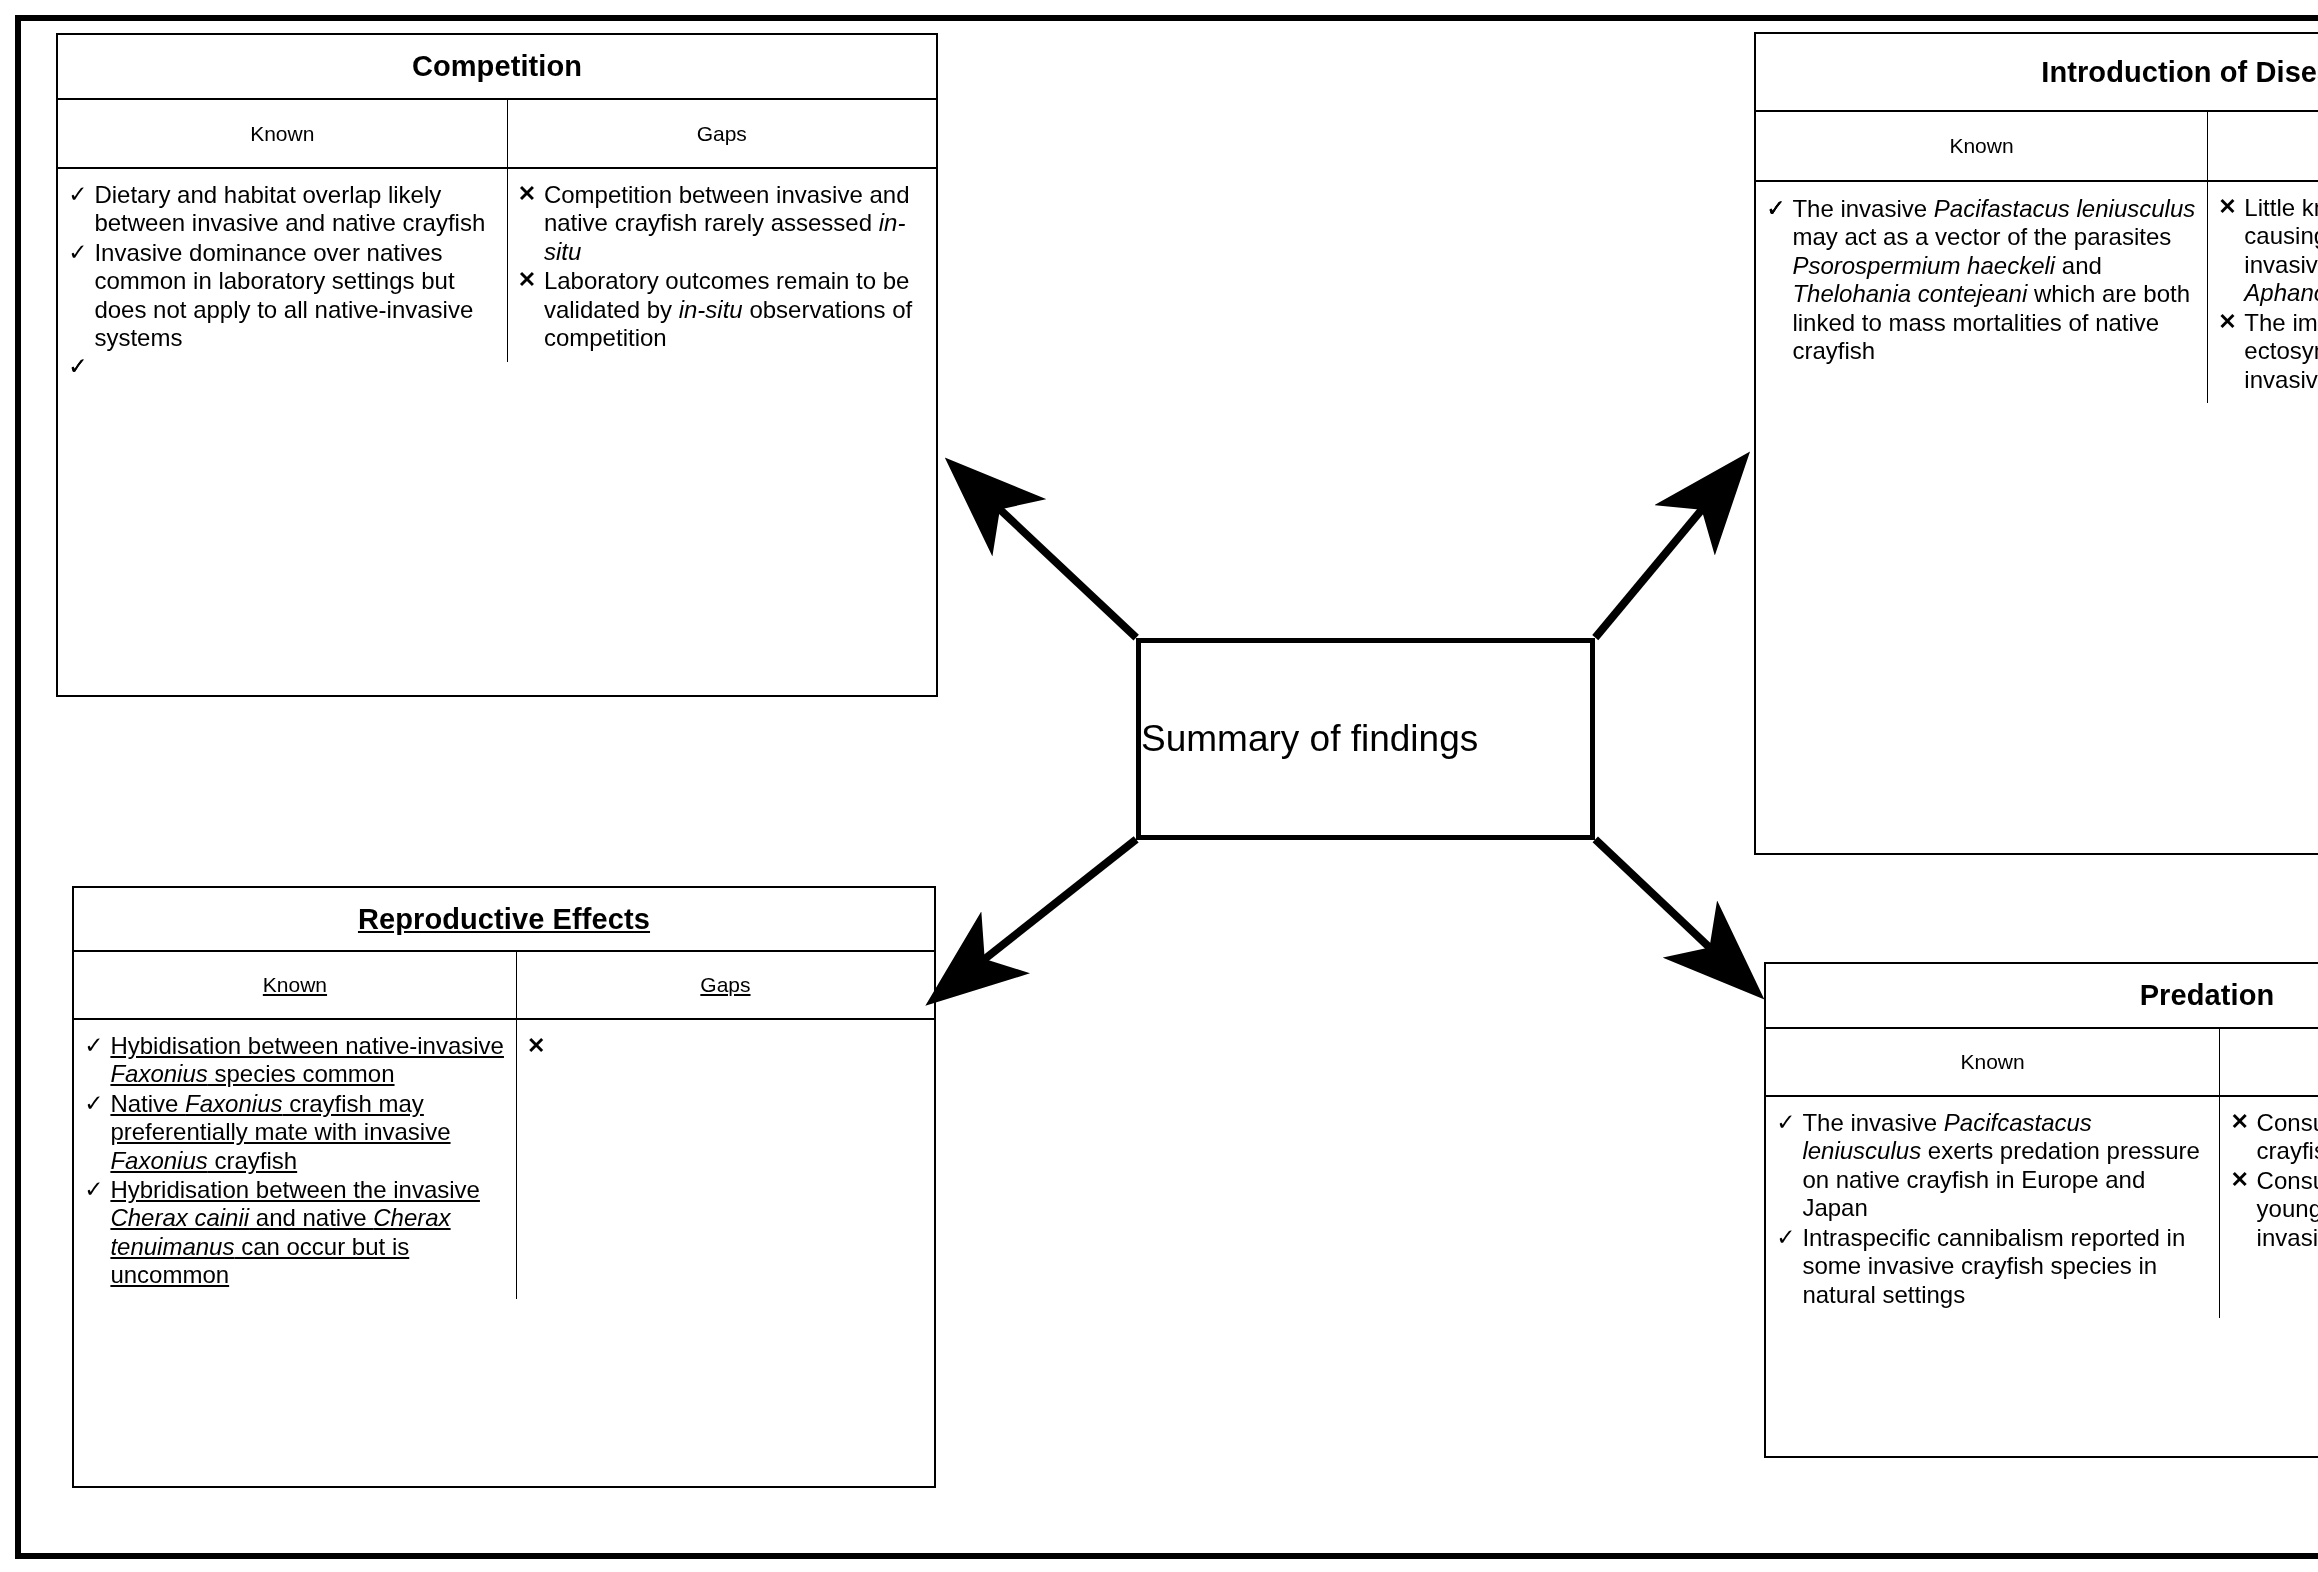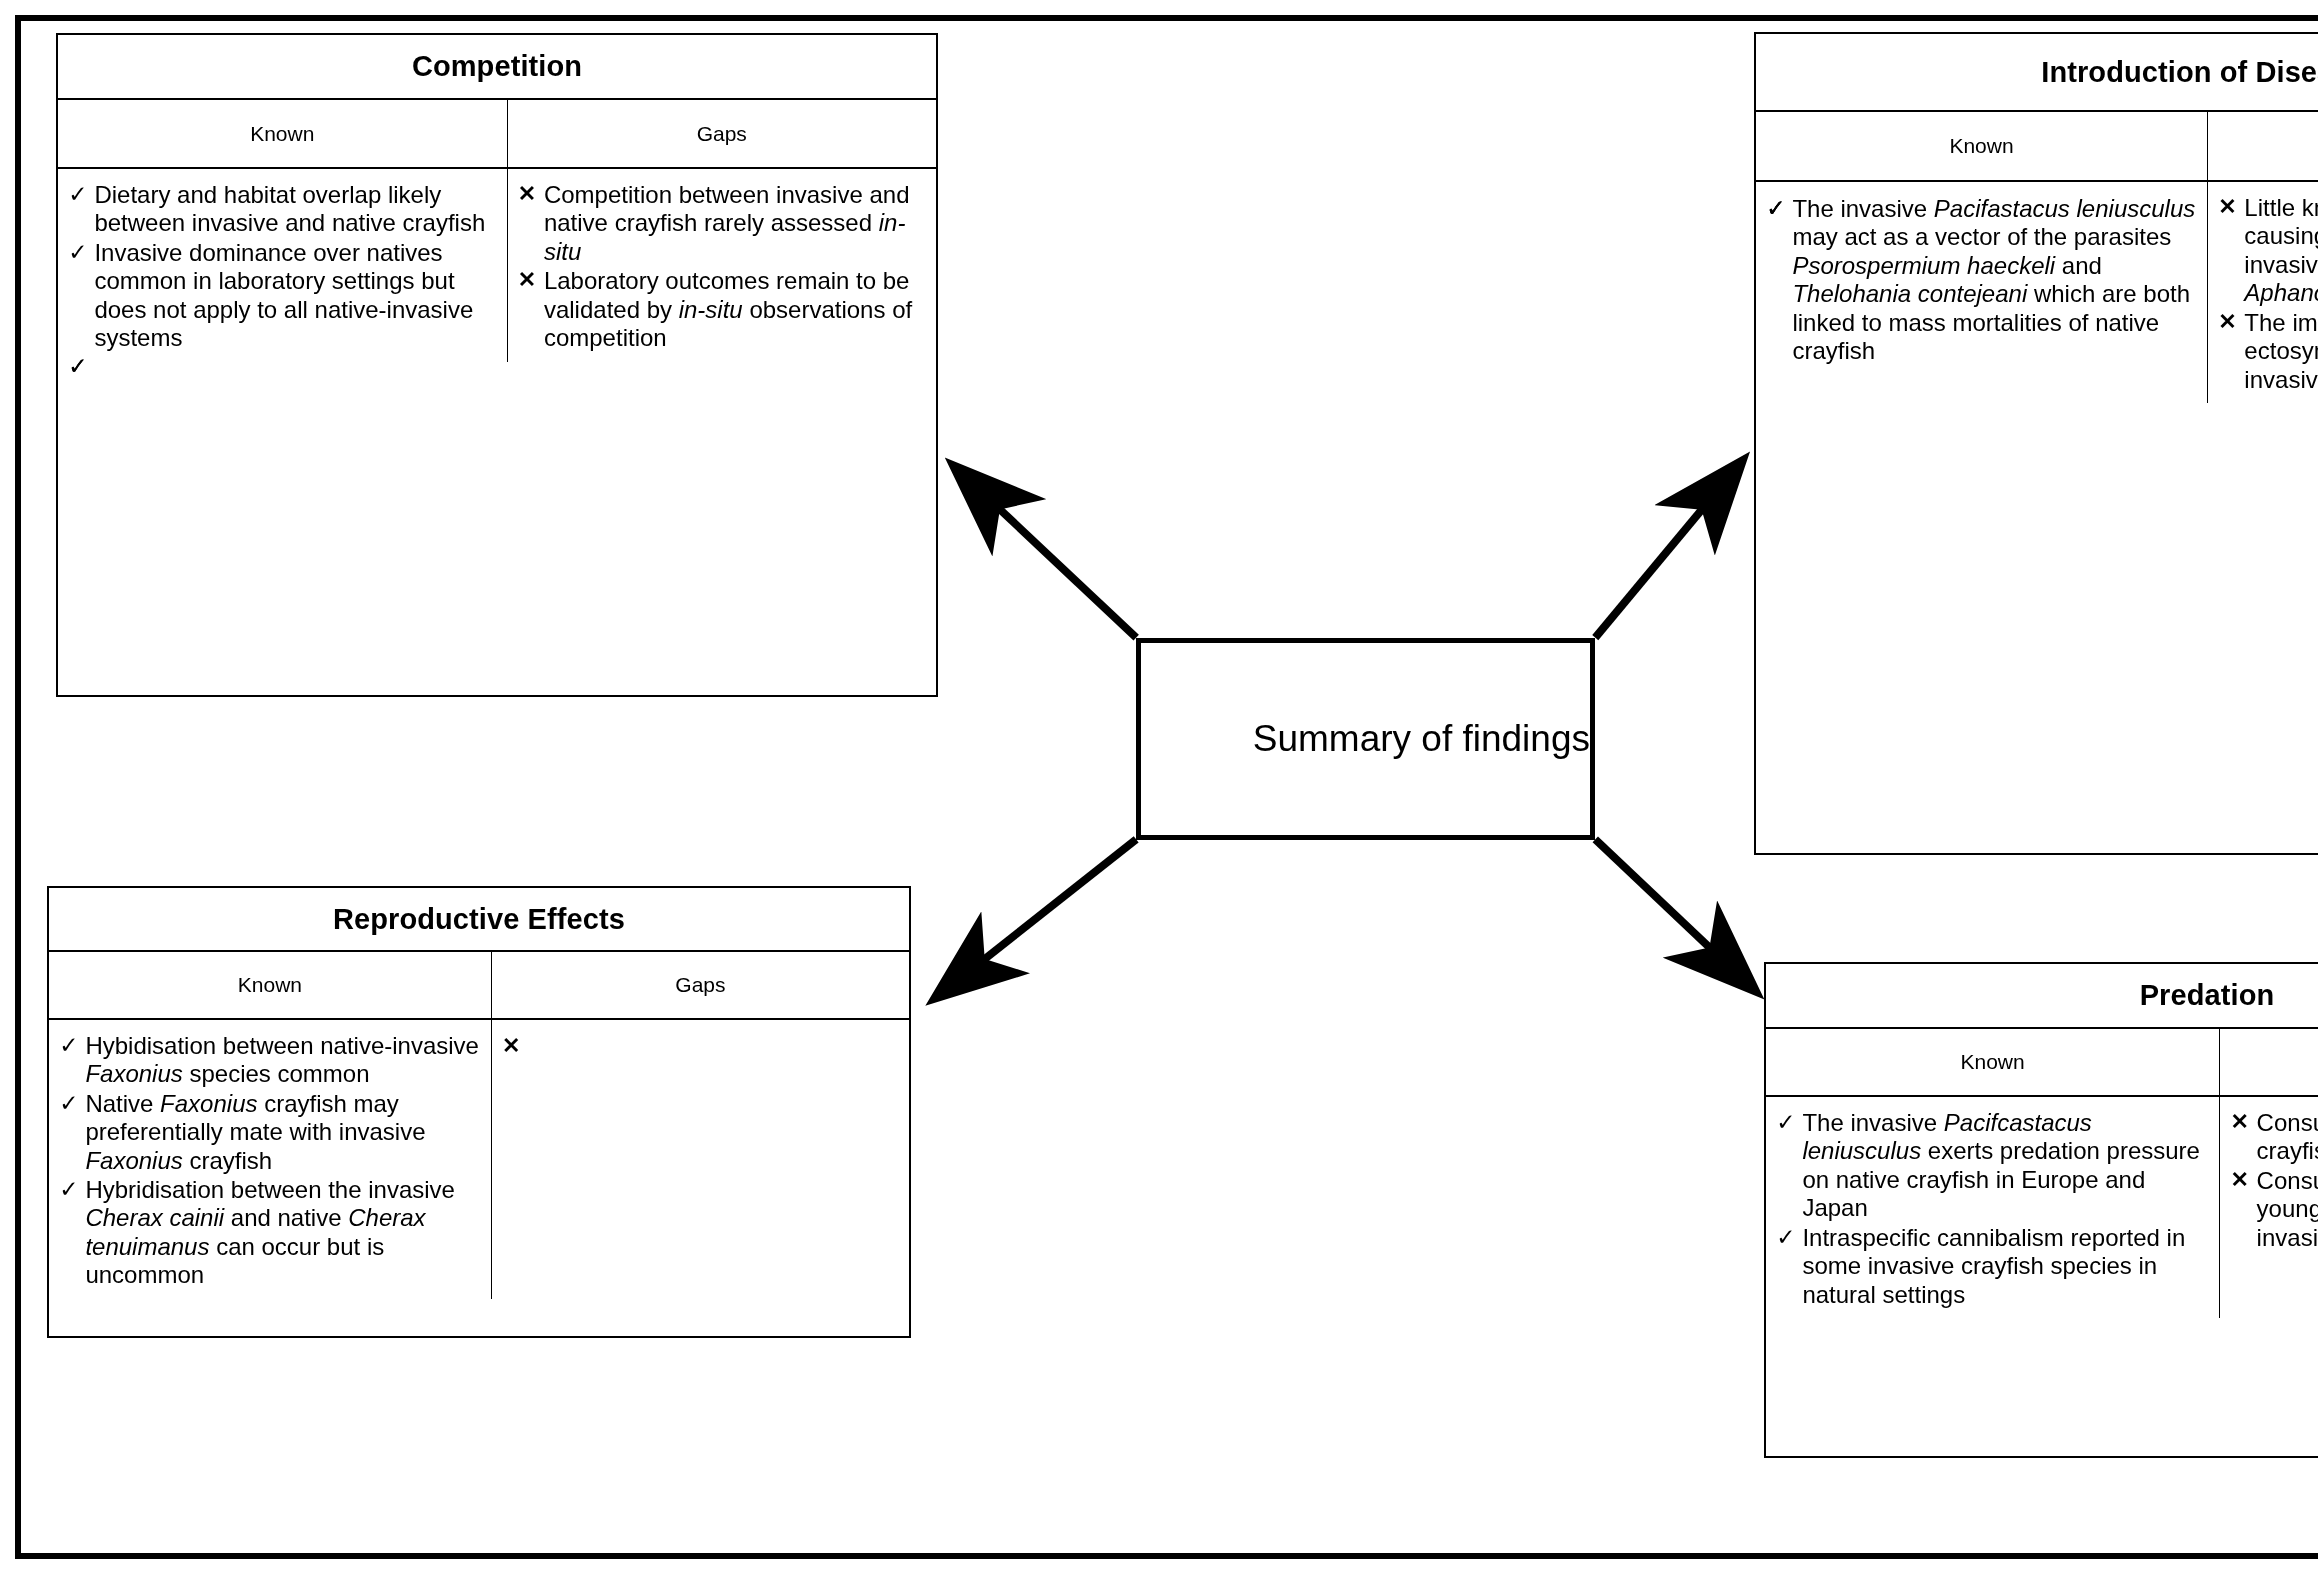--- a/index.html
+++ b/index.html
@@ -42,32 +42,32 @@
 
   
   #box-competition{left:56px;top:33px;width:882px;height:664px;}
   #box-competition .quad-title{height:65px;}
   #box-competition .quad-head{height:69px;}
 
   #box-disease{left:1754px;top:32px;width:899px;height:823px;}
   #box-disease .quad-title{height:78px;}
   #box-disease .quad-head{height:70px;}
 
-  #box-reproductive{left:47px;top:886px;width:864px;height:452px;}
+  #box-reproductive{left:72px;top:886px;width:864px;height:602px;text-decoration:underline;}
   #box-reproductive .quad-title{height:64px;}
   #box-reproductive .quad-head{height:68px;}
 
   #box-predation{left:1764px;top:962px;width:886px;height:496px;}
   #box-predation .quad-title{height:65px;}
   #box-predation .quad-head{height:68px;}
 
   
   #center-node{position:absolute;left:1136px;top:638px;width:459px;height:202px;
                border:5.1px solid #000;box-sizing:border-box;background:#fff;
-               display:flex;align-items:center;justify-content:flex-end;text-align:center;
+               display:flex;align-items:center;justify-content:flex-start;text-align:center;
                font-size:37px;line-height:1.22;z-index:3;}
 
   #arrow-layer{position:absolute;left:0;top:0;width:2699px;height:1572px;z-index:1;}
 </style>
 </head>
 <body>
 
 <div id="page">
 
   <div class="outer-frame"></div>

